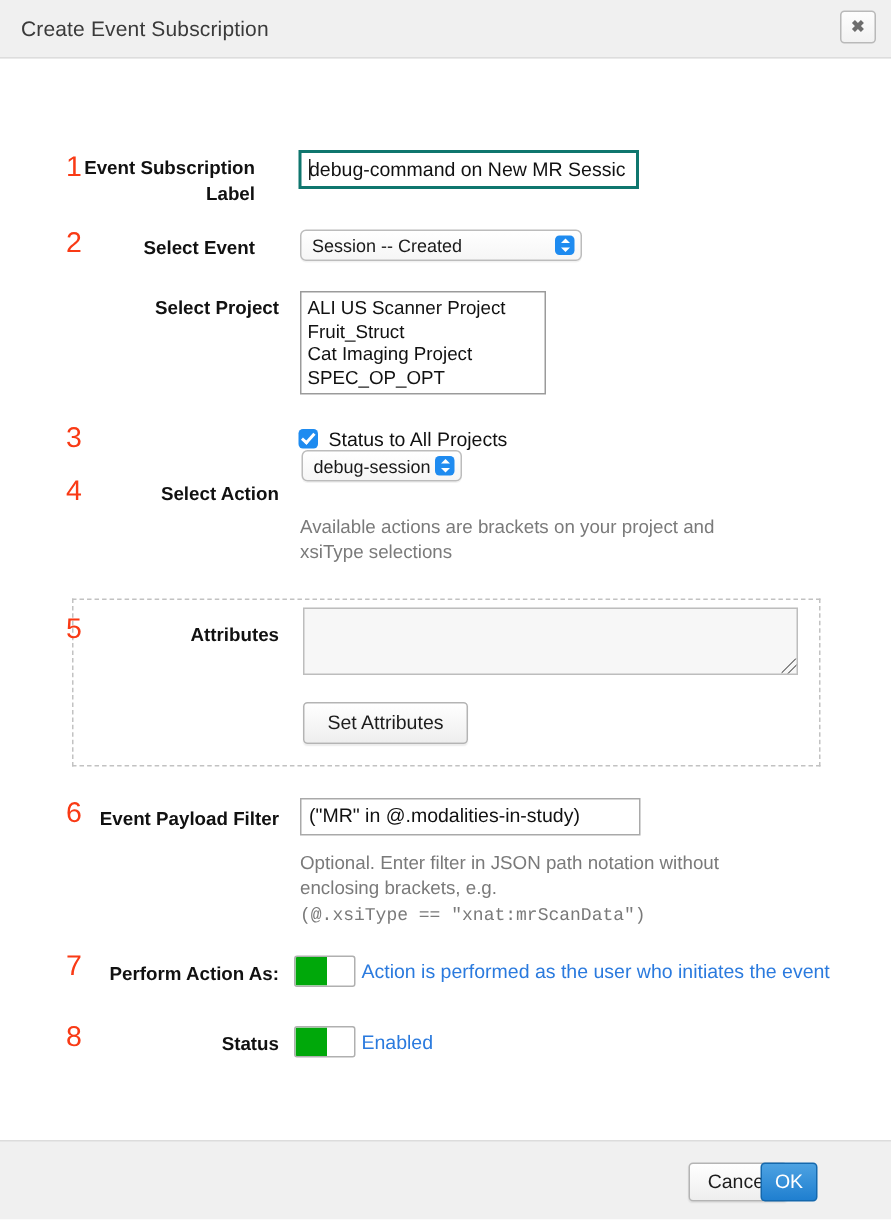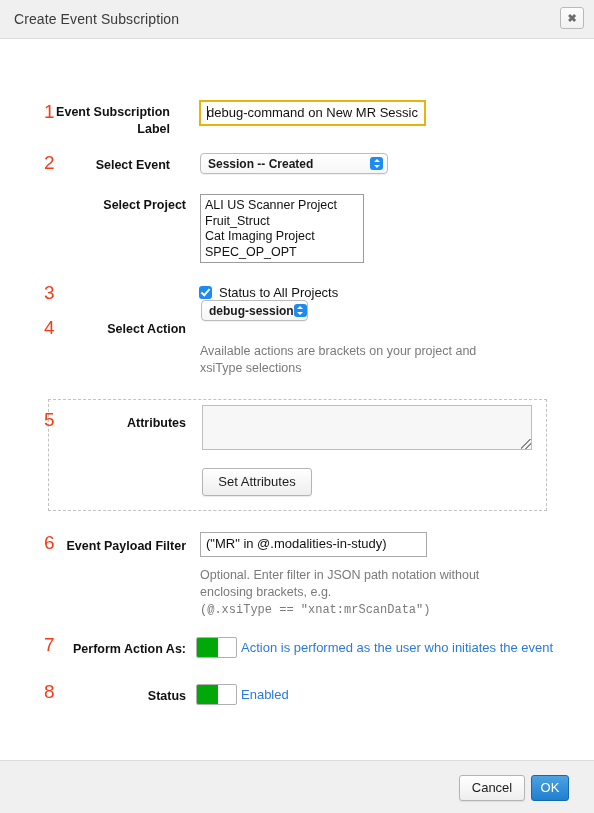--- a/index.html
+++ b/index.html
@@ -83,23 +83,22 @@
   .text-input {
     position: absolute;
     box-sizing: border-box;
     font-family: "Liberation Sans", sans-serif;
     font-size: 13px;
     color: #111111;
     padding: 3px 5px;
     background: #ffffff;
   }
   .text-input.focused {
-    border: 2px solid #eab308;
+    border: 2px solid #0f766e;
     outline: none;
-    text-align: center;
   }
   .text-input.plain {
     border: 1px solid #a9a9a9;
   }
   .caret {
     display: inline-block;
     width: 0;
     border-left: 1px solid #222;
     height: 14px;
     vertical-align: -3px;
@@ -118,21 +117,20 @@
     color: #1a1a1a;
     display: flex;
     align-items: center;
     cursor: pointer;
     box-shadow: 0 1px 0 rgba(0,0,0,0.05);
   }
   .mac-select .sel-text {
     padding-left: 7px;
     flex: 1;
     white-space: nowrap;
-    font-weight: bold;
   }
   .mac-select .sel-arrow {
     width: 13px;
     height: 13px;
     margin-right: 4px;
     border-radius: 3px;
     background: #1e8bf0;
     position: relative;
     flex: none;
   }
@@ -294,21 +292,21 @@
     position: absolute;
     left: 459px;
     top: 775px;
     width: 66px;
     height: 26px;
     line-height: 24px;
     font-size: 13px;
   }
   .btn-ok {
     position: absolute;
-    left: 531px;
+    left: 507px;
     top: 775px;
     width: 38px;
     height: 26px;
     box-sizing: border-box;
     background: linear-gradient(#4da2e2, #1f7fd0);
     border: 1px solid #1468ad;
     border-radius: 3px;
     color: #ffffff;
     font-size: 13px;
     font-family: "Liberation Sans", sans-serif;

